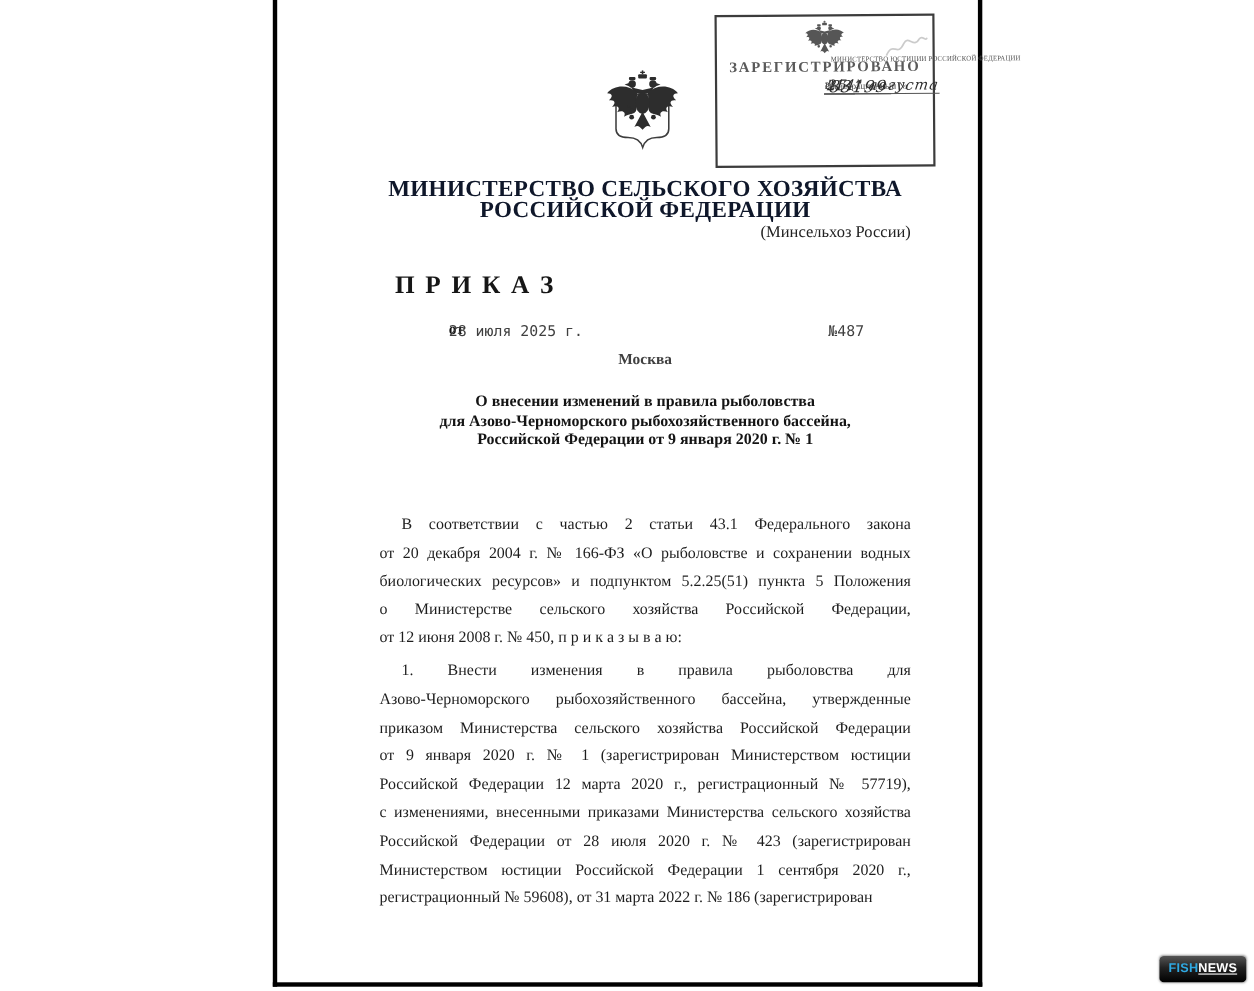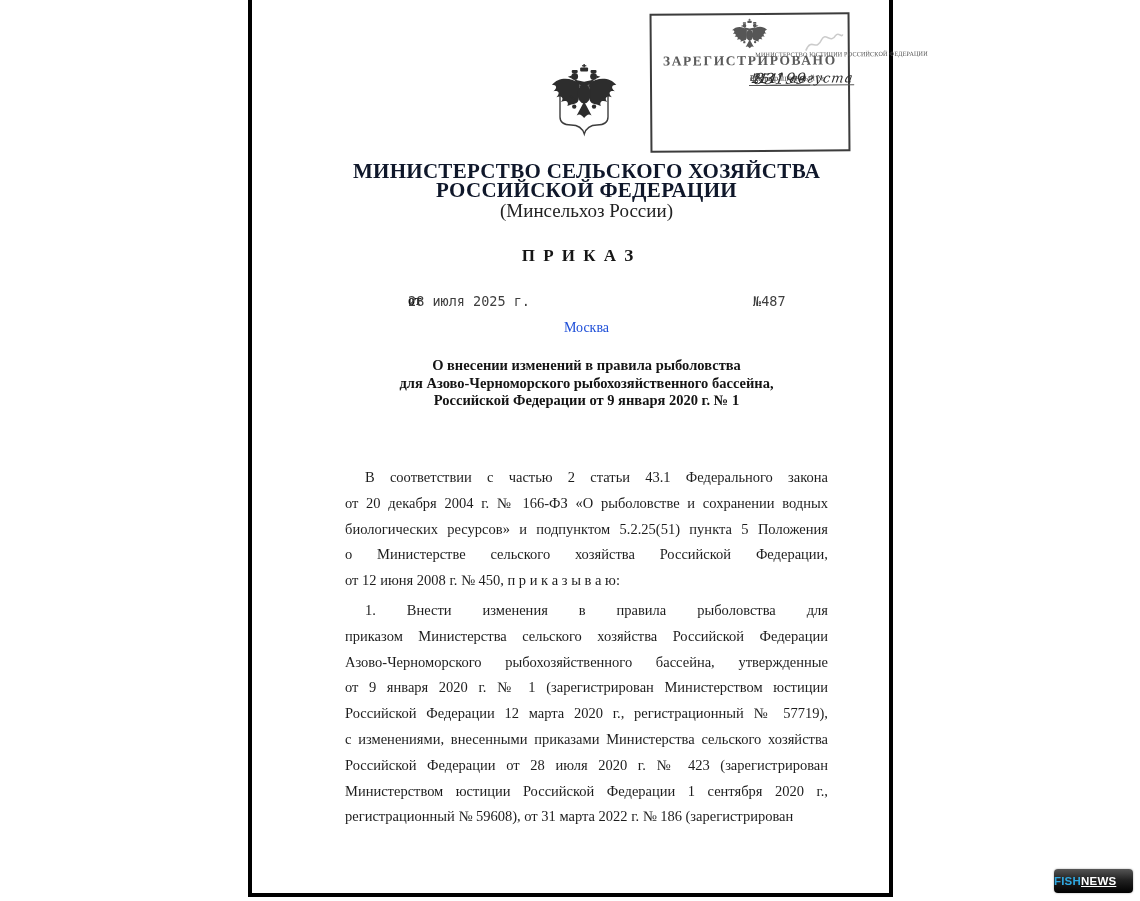--- a/index.html
+++ b/index.html
@@ -34,44 +34,44 @@
   .hand{
     font-family:"DejaVu Serif", serif;font-style:italic;font-size:15px;color:#2d2d2d;
     display:inline-block;transform:skewX(-8deg);border-bottom:1px solid #555;
     line-height:12px;padding:0 4px;letter-spacing:1px;
   }
   .hand.small{font-size:13px;padding:0 2px;}
   
   .emblem{left:295px;top:60px;}
   .ministry{left:93px;top:162px;width:483px;text-align:center;}
   .ministry .m1{position:relative;font-weight:bold;font-size:21px;line-height:19px;letter-spacing:.3px;color:#0f172a;}
-  .ministry .m3{position:relative;font-size:19px;line-height:18px;margin-top:2px;color:#222;}
+  .ministry .m3{position:relative;font-size:15px;line-height:18px;margin-top:2px;color:#222;text-align:right;}
   .prikaz{
-    left:85px;top:246px;width:483px;text-align:center;
-    font-weight:bold;font-size:17px;letter-spacing:2px;color:#161616;
+    left:107px;top:246px;width:483px;text-align:left;
+    font-weight:bold;font-size:23px;letter-spacing:2px;color:#161616;
   }
   .odate{left:156px;top:293px;font-size:14px;white-space:nowrap;}
   .odate b{color:#111;}
   .mono{font-family:"DejaVu Sans Mono", monospace;font-size:13.5px;color:#3f3f3f;}
   .onum{left:501px;top:293px;white-space:nowrap;}
-  .city{left:93px;top:320px;width:483px;text-align:center;font-weight:normal;font-size:14px;color:#1d4ed8;}
+  .city{left:93px;top:320px;width:483px;text-align:center;font-weight:bold;font-size:14px;color:#404040;}
   .title{left:93px;top:357px;width:483px;text-align:center;}
   .title .tline{position:relative;font-weight:bold;font-size:14.5px;line-height:17.5px;color:#141414;}
   
   .bodytext{left:93px;top:465px;width:483px;font-size:14.5px;color:#1d1d1d;}
   .para{position:relative;}
   .p2{margin-top:4px;}
   .bline{position:relative;line-height:25.8px;height:25.8px;white-space:normal;}
   .bline.j{text-align:justify;text-align-last:justify;}
   .bline.ind{text-indent:20px;}
   
   .fishnews{
     position:absolute;left:1054px;top:869px;width:79px;height:24px;
     border-radius:4px;background:linear-gradient(#555 0%,#222 45%,#000 100%);
-    display:flex;align-items:center;
+    display:flex;align-items:center;justify-content:center;
     font-family:"Liberation Sans", sans-serif;font-weight:bold;font-size:11.5px;
     letter-spacing:.2px;box-shadow:0 0 2px rgba(0,0,0,.4);
   }
   .fishnews .fish{color:#2fa8e1;}
   .fishnews .news{color:#ffffff;text-decoration:underline;}
 </style>
 </head>
 <body>
 
 <svg width="0" height="0" style="position:absolute" aria-hidden="true">
@@ -162,22 +162,22 @@
   <div class="bodytext">
     <div class="para p1">
         <div class="bline ind j">В соответствии с частью 2 статьи 43.1 Федерального закона</div>
         <div class="bline j">от 20 декабря 2004 г. № 166-ФЗ «О рыболовстве и сохранении водных</div>
         <div class="bline j">биологических ресурсов» и подпунктом 5.2.25(51) пункта 5 Положения</div>
         <div class="bline j">о Министерстве сельского хозяйства Российской Федерации,</div>
         <div class="bline">от 12 июня 2008 г. № 450, п р и к а з ы в а ю:</div>
       </div>
     <div class="para p2">
         <div class="bline ind j">1. Внести изменения в правила рыболовства для</div>
+        <div class="bline j">Азово-Черноморского рыбохозяйственного бассейна, утвержденные</div>
         <div class="bline j">приказом Министерства сельского хозяйства Российской Федерации</div>
-        <div class="bline j">Азово-Черноморского рыбохозяйственного бассейна, утвержденные</div>
         <div class="bline j">от 9 января 2020 г. № 1 (зарегистрирован Министерством юстиции</div>
         <div class="bline j">Российской Федерации 12 марта 2020 г., регистрационный № 57719),</div>
         <div class="bline j">с изменениями, внесенными приказами Министерства сельского хозяйства</div>
         <div class="bline j">Российской Федерации от 28 июля 2020 г. № 423 (зарегистрирован</div>
         <div class="bline j">Министерством юстиции Российской Федерации 1 сентября 2020 г.,</div>
         <div class="bline">регистрационный № 59608), от 31 марта 2022 г. № 186 (зарегистрирован</div>
       </div>
   </div>
 
 </div>

